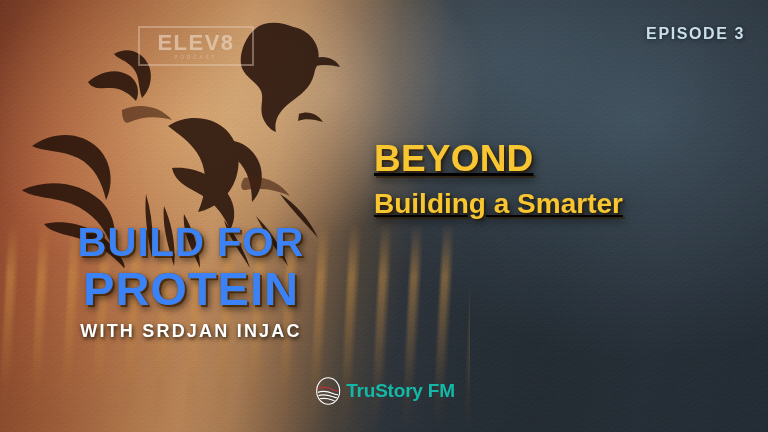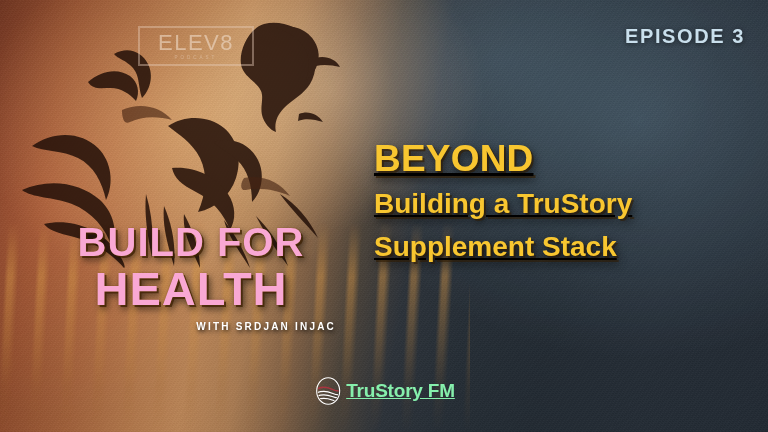--- a/index.html
+++ b/index.html
@@ -104,67 +104,66 @@
     height: 36px;
     border: 2px solid rgba(232,206,186,0.42);
     display: flex;
     flex-direction: column;
     align-items: center;
     justify-content: center;
     line-height: 1;
   }
   .elev8-word {
     font-size: 22px;
-    font-weight: normal;
+    font-weight: bold;
     letter-spacing: 1.5px;
     color: rgba(240,220,202,0.60);
   }
   .elev8-sub {
     margin-top: 2px;
     font-size: 4.5px;
     letter-spacing: 3px;
     color: rgba(240,220,202,0.42);
   }
 
   
   .showlogo {
     position: absolute;
     left: 46px;
     top: 222px;
     width: 290px;
     text-align: center;
   }
   .show-line1, .show-line2 {
     font-weight: bold;
-    color: #f9a8d4;
+    color: #3b82f6;
     letter-spacing: 1px;
     line-height: 1;
     text-shadow:
       0 0 1px #7a4a05,
       2px 2px 0 rgba(60,30,0,0.72),
       3px 4px 7px rgba(0,0,0,0.62);
   }
   .show-line1 { font-size: 40px; }
   .show-line2 { font-size: 47px; margin-top: 3px; }
   .show-host {
     margin-top: 9px;
-    font-size: 10px;
+    font-size: 18px;
     font-weight: bold;
     letter-spacing: 2.2px;
     color: #ffffff;
     text-shadow: 1px 2px 4px rgba(0,0,0,0.85);
-    text-align: right;
   }
 
   
   .episode {
     position: absolute;
     right: 23px;
     top: 25px;
-    font-size: 20px;
+    font-size: 16px;
     font-weight: bold;
     letter-spacing: 1.6px;
     color: #c9dfec;
     text-shadow: 0 1px 5px rgba(0,0,0,0.55);
   }
 
   
   .titleblock {
     position: absolute;
     left: 374px;
@@ -201,23 +200,22 @@
     transform: translateX(-50%);
     bottom: 26px;
     display: flex;
     align-items: center;
     gap: 3px;
   }
   .network-mark { width: 30px; height: 30px; display: block; }
   .network-word {
     font-size: 19px;
     font-weight: bold;
-    color: #86efac;
+    color: #14b8a6;
     letter-spacing: -0.2px;
-    text-decoration: underline;
   }
 </style>
 </head>
 <body>
 
 <div id="cover">
 
   <div class="bg-base"></div>
   <div class="bg-warmglow"></div>
   <div class="bg-coolglow"></div>
@@ -276,28 +274,27 @@
 
   <div class="elev8">
     <span class="elev8-word">ELEV8</span>
     <span class="elev8-sub">PODCAST</span>
   </div>
 
   <div class="episode">EPISODE 3</div>
 
   <div class="showlogo">
     <div class="show-line1">BUILD FOR</div>
-    <div class="show-line2">HEALTH</div>
+    <div class="show-line2">PROTEIN</div>
     <div class="show-host">WITH SRDJAN INJAC</div>
   </div>
 
   <div class="titleblock">
     <div class="title-main">BEYOND</div>
-    <div class="title-sub">Building a TruStory</div>
-    <div class="title-sub">Supplement Stack</div>
+    <div class="title-sub">Building a Smarter</div>
   </div>
 
   <div class="network">
     <span>
       <svg class="network-mark" viewBox="0 0 30 30" xmlns="http://www.w3.org/2000/svg" aria-hidden="true">
         <ellipse cx="15" cy="15" rx="11.5" ry="13.2" fill="none" stroke="#ffffff" stroke-width="1.1"></ellipse>
         <clipPath id="ovalclip">
           <ellipse cx="15" cy="15" rx="10.4" ry="12.1"></ellipse>
         </clipPath>
         <g clip-path="url(#ovalclip)">

